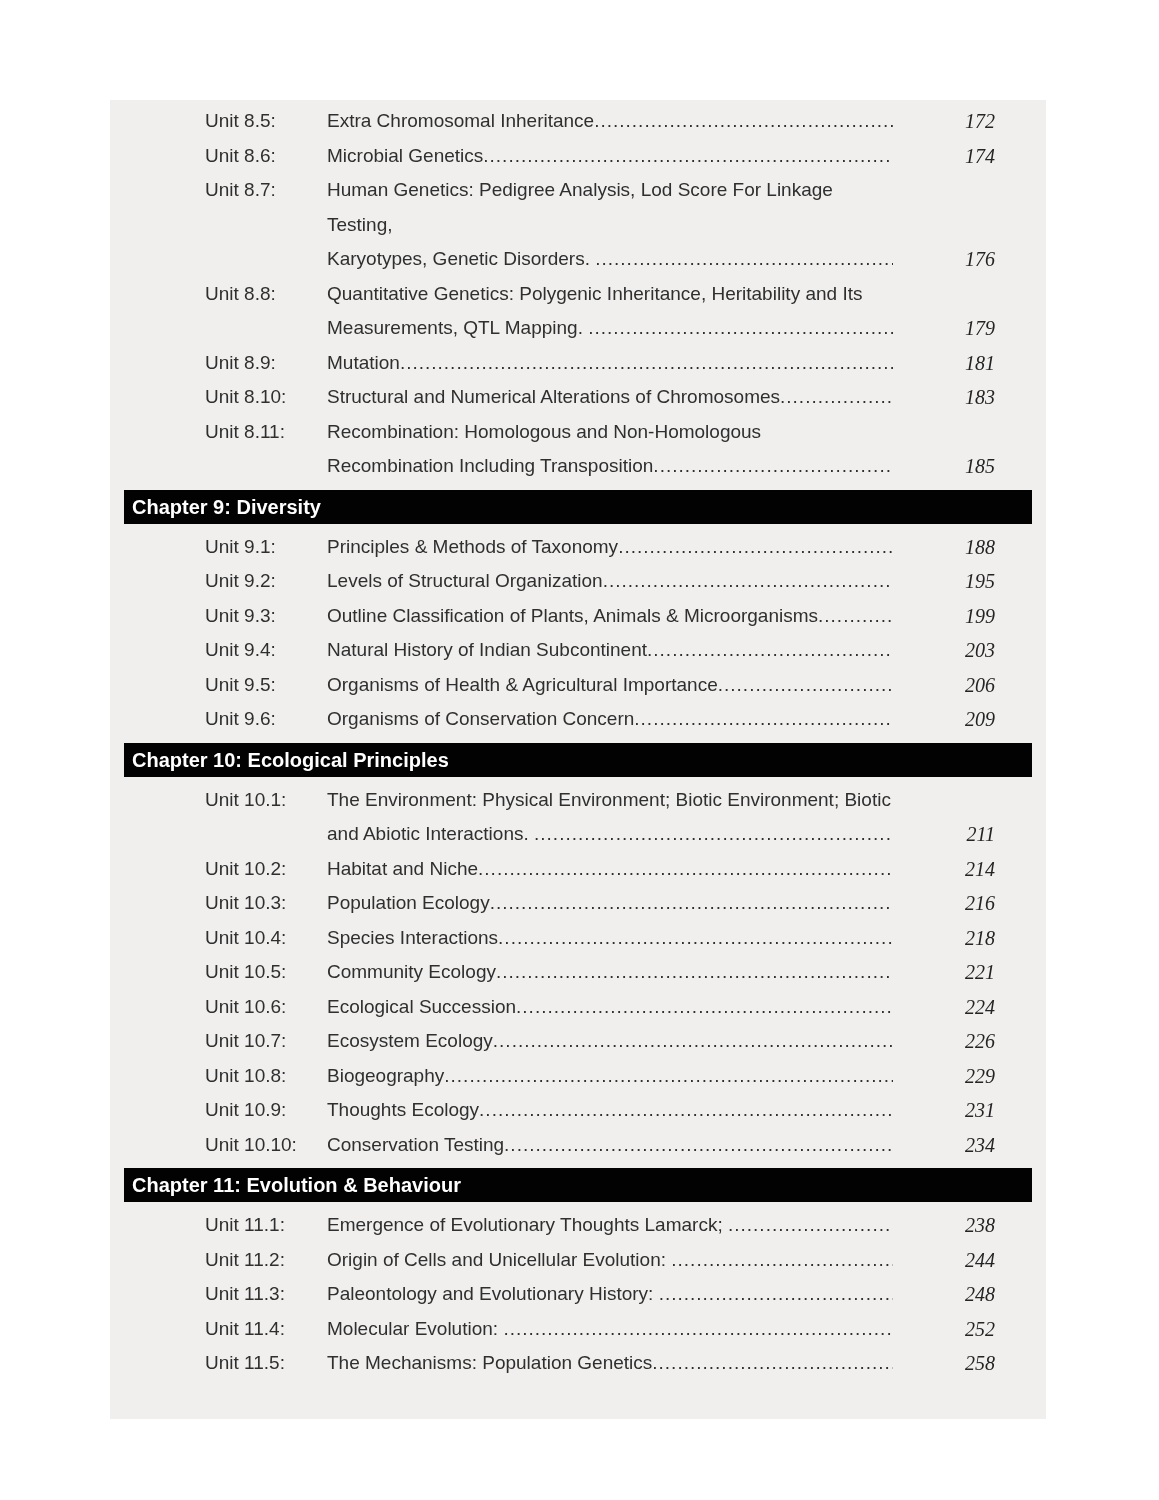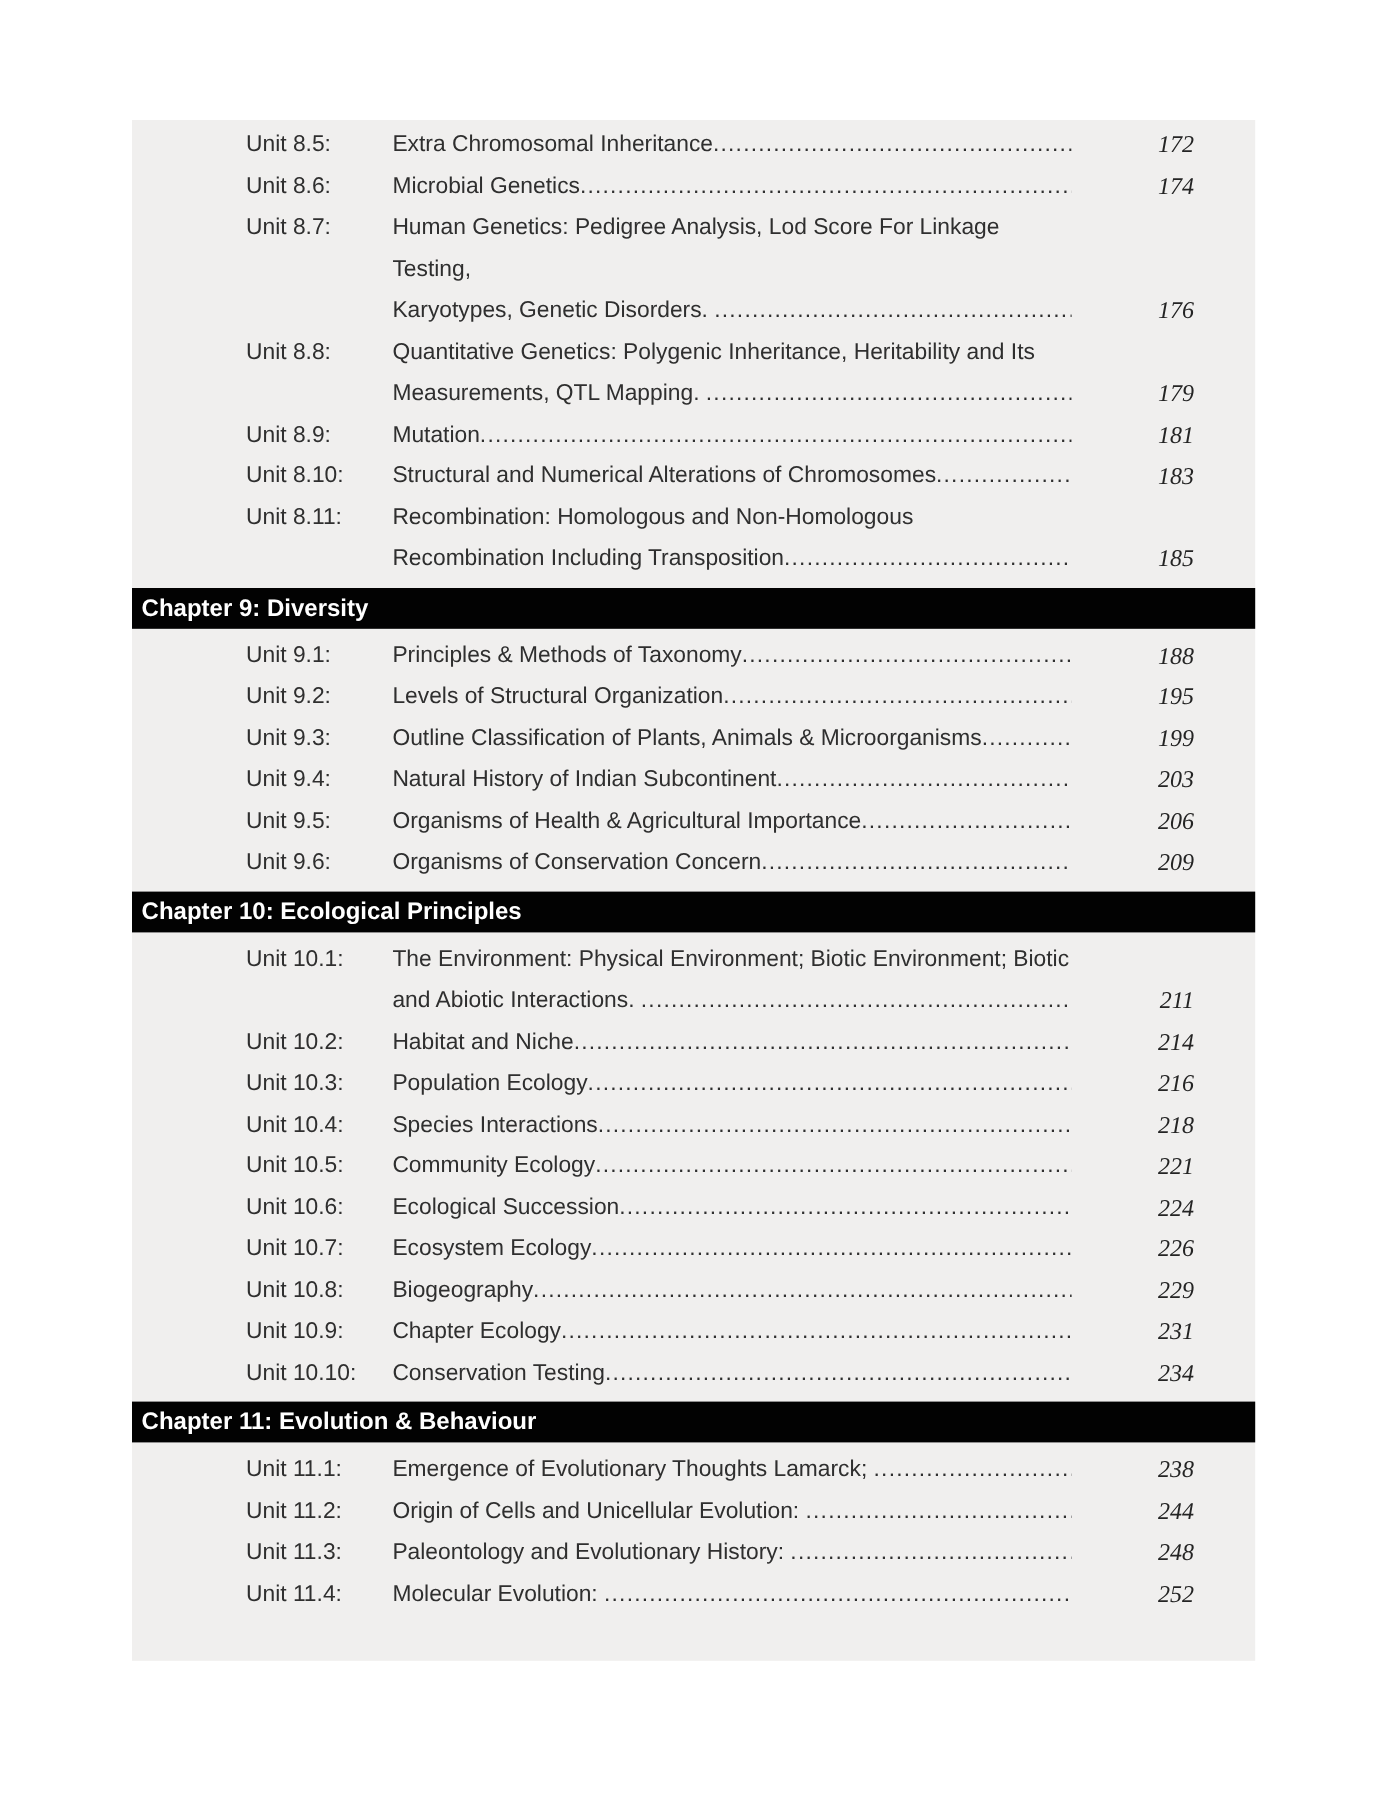--- a/index.html
+++ b/index.html
@@ -21,21 +21,21 @@
     line-height: 34.5px;
   }
   .chapter-bar {
     background: #020202;
     color: #ffffff;
     font-weight: bold;
     font-size: 20px;
     height: 34px;
     line-height: 34px;
     padding-left: 8px;
-    margin: 6px 0;
+    margin: 6px 14px;
   }
   .entry {
     display: flex;
     padding-left: 95px;
   }
   .unit {
     width: 122px;
     flex: 0 0 122px;
     align-self: flex-start;
     white-space: nowrap;
@@ -291,21 +291,21 @@
               <span class="txt">Biogeography</span>
               <span class="leader"></span>
             </div>
           </div>
           <div class="pagecol">229</div>
         </div>
         <div class="entry">
           <div class="unit">Unit 10.9:</div>
           <div class="titles">
             <div class="tline last">
-              <span class="txt">Chapter Ecology</span>
+              <span class="txt">Thoughts Ecology</span>
               <span class="leader"></span>
             </div>
           </div>
           <div class="pagecol">231</div>
         </div>
         <div class="entry">
           <div class="unit">Unit 10.10:</div>
           <div class="titles">
             <div class="tline last">
               <span class="txt">Conservation Testing</span>
@@ -349,16 +349,26 @@
         </div>
         <div class="entry">
           <div class="unit">Unit 11.4:</div>
           <div class="titles">
             <div class="tline last">
               <span class="txt">Molecular Evolution: </span>
               <span class="leader"></span>
             </div>
           </div>
           <div class="pagecol">252</div>
+        </div>
+        <div class="entry">
+          <div class="unit">Unit 11.5:</div>
+          <div class="titles">
+            <div class="tline last">
+              <span class="txt">The Mechanisms: Population Genetics</span>
+              <span class="leader"></span>
+            </div>
+          </div>
+          <div class="pagecol">258</div>
         </div>
       </div>
     </div>
 </div>
 
 </body></html>

